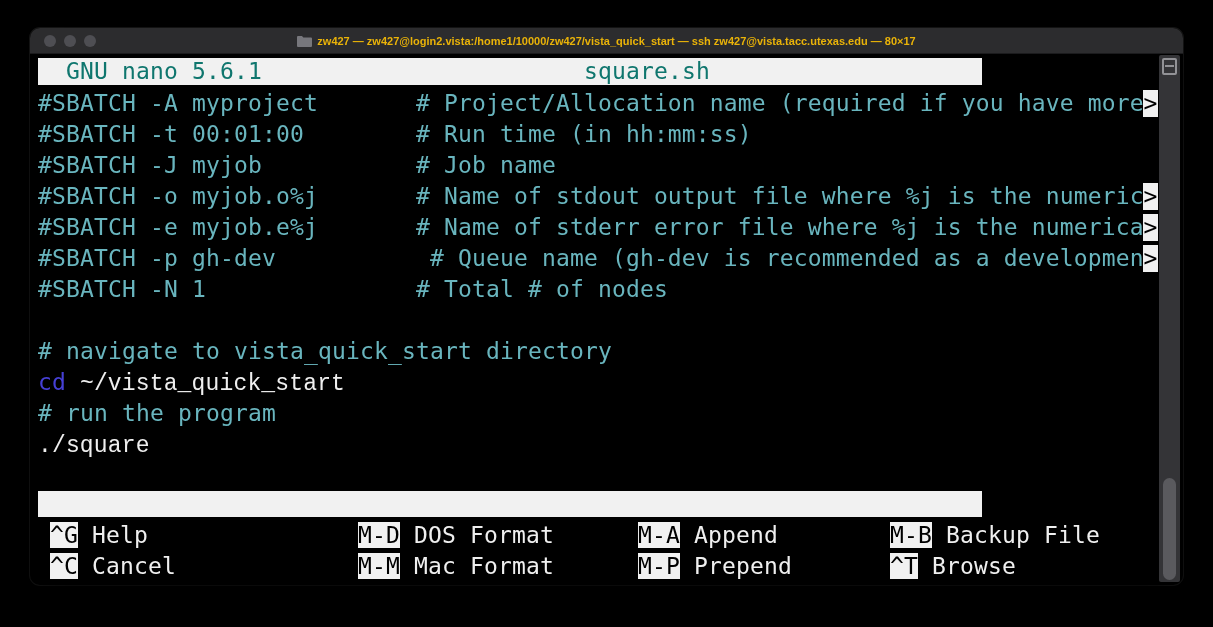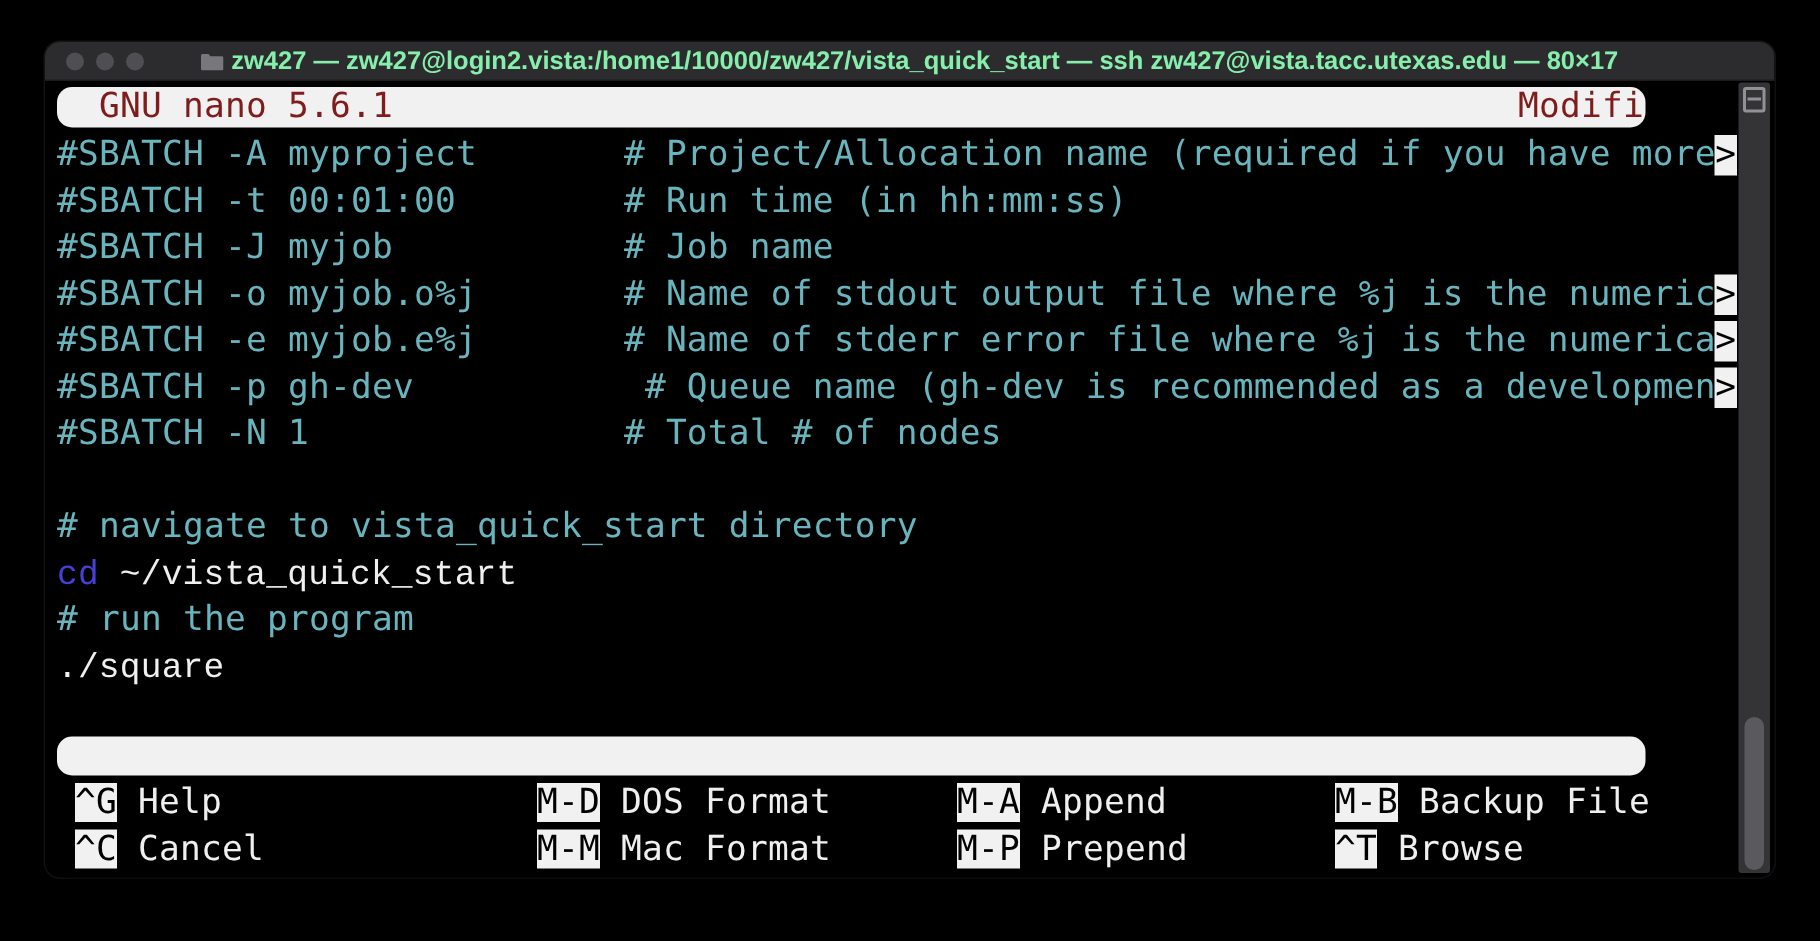--- a/index.html
+++ b/index.html
@@ -13,49 +13,49 @@
   }
   .titlebar {
     position: relative; height: 26px; background: #2c2c2e;
     border-bottom: 1px solid #1b1b1d;
     display: flex; align-items: center;
   }
   .traffic { position: absolute; left: 14px; top: 7px; display: flex; gap: 8px; }
   .dot { width: 12px; height: 12px; border-radius: 50%; background: #4e4e53; }
   .win-title {
     width: 100%; text-align: right;
-    font-family: "Liberation Sans", sans-serif; font-size: 17px; font-weight: bold;
-    color: #86efac; white-space: nowrap; overflow: hidden;
+    font-family: "Liberation Sans", sans-serif; font-size: 11px; font-weight: bold;
+    color: #eab308; white-space: nowrap; overflow: hidden;
     display: flex; align-items: center; justify-content: center; gap: 5px;
   }
   .folder-icon { display: inline-block; flex: 0 0 auto; }
 
   .terminal {
     position: absolute; left: 0; top: 27px; right: 0; bottom: 0;
     padding: 3px 0 0 8px;
   }
   .grid { position: relative; width: 1120px; }
   .term-text {
     font-size: 23px; letter-spacing: 0.15px; white-space: pre;
   }
 
   .bar {
-    position: relative; width: 1059px; height: 27px; background: #f1f1f1; color: #7f1d1d;
-    line-height: 26px; overflow: hidden; border-radius: 10px;
+    position: relative; width: 944px; height: 27px; background: #f1f1f1; color: #0f766e;
+    line-height: 26px; overflow: hidden;
   }
   .nano-header { margin-bottom: 3px; }
   .nano-header span { position: absolute; top: 0; }
   .nh-version { left: 28px; }
   .nh-filename { left: 546px; }
   .nh-status { left: 974px; }
 
   #buffer { width: 1120px; }
   .line { position: relative; height: 31px; line-height: 31px; width: 1120px; }
   .c-cyan { color: var(--cyan); text-align: center; }
-  .c-blue { color: var(--blue); font-family: Liberation Mono, monospace; }
+  .c-blue { color: var(--blue); }
   .c-white { color: var(--white); font-family: Liberation Mono, monospace; }
   .trunc-marker {
     position: absolute; right: 0; top: 2px; width: 15px; height: 27px;
     background: #f1f1f1; color: #000; text-align: center; line-height: 27px;
   }
 
   .prompt-bar { height: 26px; margin-bottom: 5px; }
   .prompt-text { position: absolute; left: 0; top: 0; }
 
   .shortcut-row { position: relative; width: 1120px; height: 26px; margin-bottom: 5px; line-height: 26px; }
@@ -97,20 +97,21 @@
       </svg>
       <span>zw427 — zw427@login2.vista:/home1/10000/zw427/vista_quick_start — ssh zw427@vista.tacc.utexas.edu — 80×17</span>
     </div>
   </div>
 
   <div class="terminal">
     <div class="grid">
 
       <div class="bar nano-header term-text">
         <span class="nh-version">GNU nano 5.6.1</span>
+        <span class="nh-filename">square.sh</span>
         <span class="nh-status">Modified</span>
       </div>
 
       <div id="buffer" class="term-text"><div class="line"><span class="c-cyan">#SBATCH -A myproject       # Project/Allocation name (required if you have more</span><span class="trunc-marker">&gt;</span></div><div class="line"><span class="c-cyan">#SBATCH -t 00:01:00        # Run time (in hh:mm:ss)</span></div><div class="line"><span class="c-cyan">#SBATCH -J myjob           # Job name</span></div><div class="line"><span class="c-cyan">#SBATCH -o myjob.o%j       # Name of stdout output file where %j is the numeric</span><span class="trunc-marker">&gt;</span></div><div class="line"><span class="c-cyan">#SBATCH -e myjob.e%j       # Name of stderr error file where %j is the numerica</span><span class="trunc-marker">&gt;</span></div><div class="line"><span class="c-cyan">#SBATCH -p gh-dev           # Queue name (gh-dev is recommended as a developmen</span><span class="trunc-marker">&gt;</span></div><div class="line"><span class="c-cyan">#SBATCH -N 1               # Total # of nodes</span></div><div class="line"></div><div class="line"><span class="c-cyan"># navigate to vista_quick_start directory</span></div><div class="line"><span class="c-blue">cd</span><span class="c-white"> ~/vista_quick_start</span></div><div class="line"><span class="c-cyan"># run the program</span></div><div class="line"><span class="c-white">./square</span></div><div class="line"></div></div>
 
       <div class="bar prompt-bar term-text">
         <span class="prompt-text">
           
         </span>
       </div>

